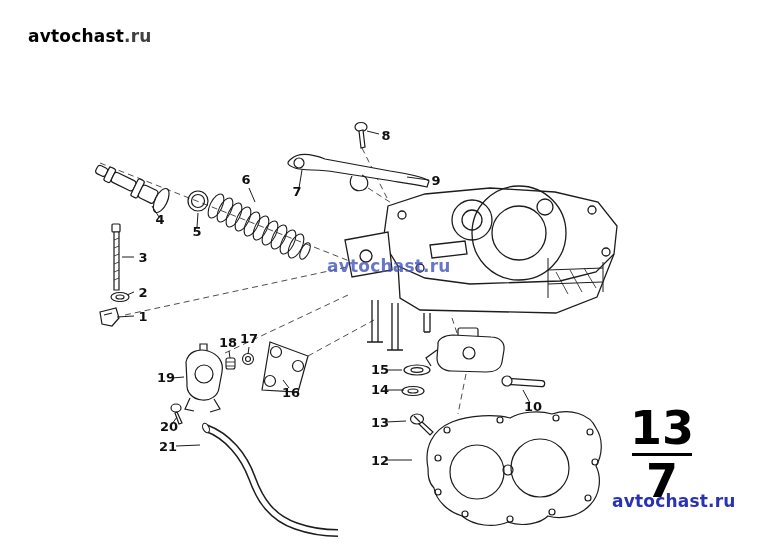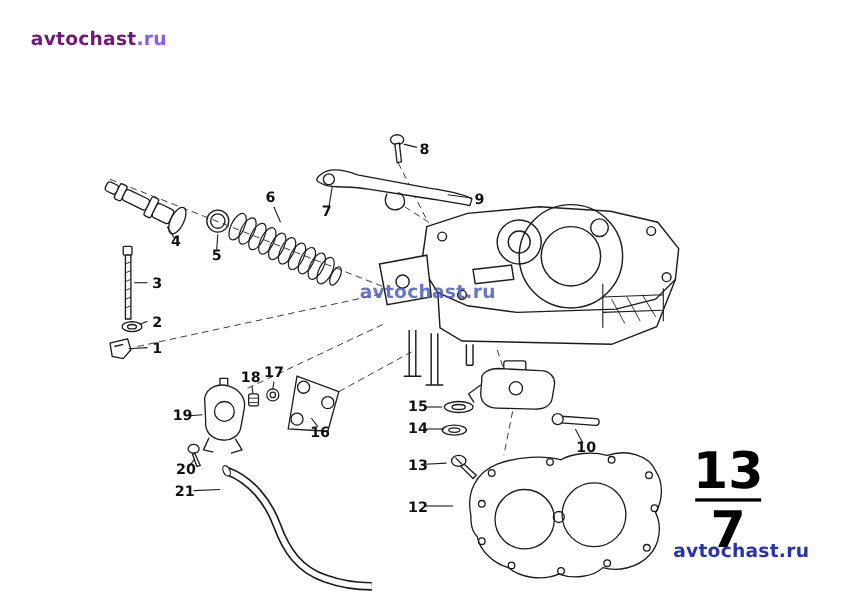--- a/index.html
+++ b/index.html
@@ -233,21 +233,21 @@
       <text x="291" y="397" text-anchor="middle" class="part-number">16</text>
       <text x="249" y="343" text-anchor="middle" class="part-number">17</text>
       <text x="228" y="347" text-anchor="middle" class="part-number">18</text>
       <text x="166" y="382" text-anchor="middle" class="part-number">19</text>
       <text x="169" y="431" text-anchor="middle" class="part-number">20</text>
       <text x="168" y="451" text-anchor="middle" class="part-number">21</text>
     </g>
 </svg>
 
 <div class="wm wm-tl">
-  <span style="color: #701a75;">avtochast</span><span style="color: #8b5cf6;">.ru</span>
+  <span style="color: #000000;">avtochast</span><span style="color: #404040;">.ru</span>
 </div>
 <div class="wm wm-c" style="color: rgb(66, 85, 189);">avtochast.ru</div>
 <div class="wm wm-br" style="color: rgb(39, 51, 180);">avtochast.ru</div>
 
 <div class="plate">
   <div class="plate-num">13</div>
   <div class="plate-line"></div>
   <div class="plate-den">7</div>
 </div>
 

